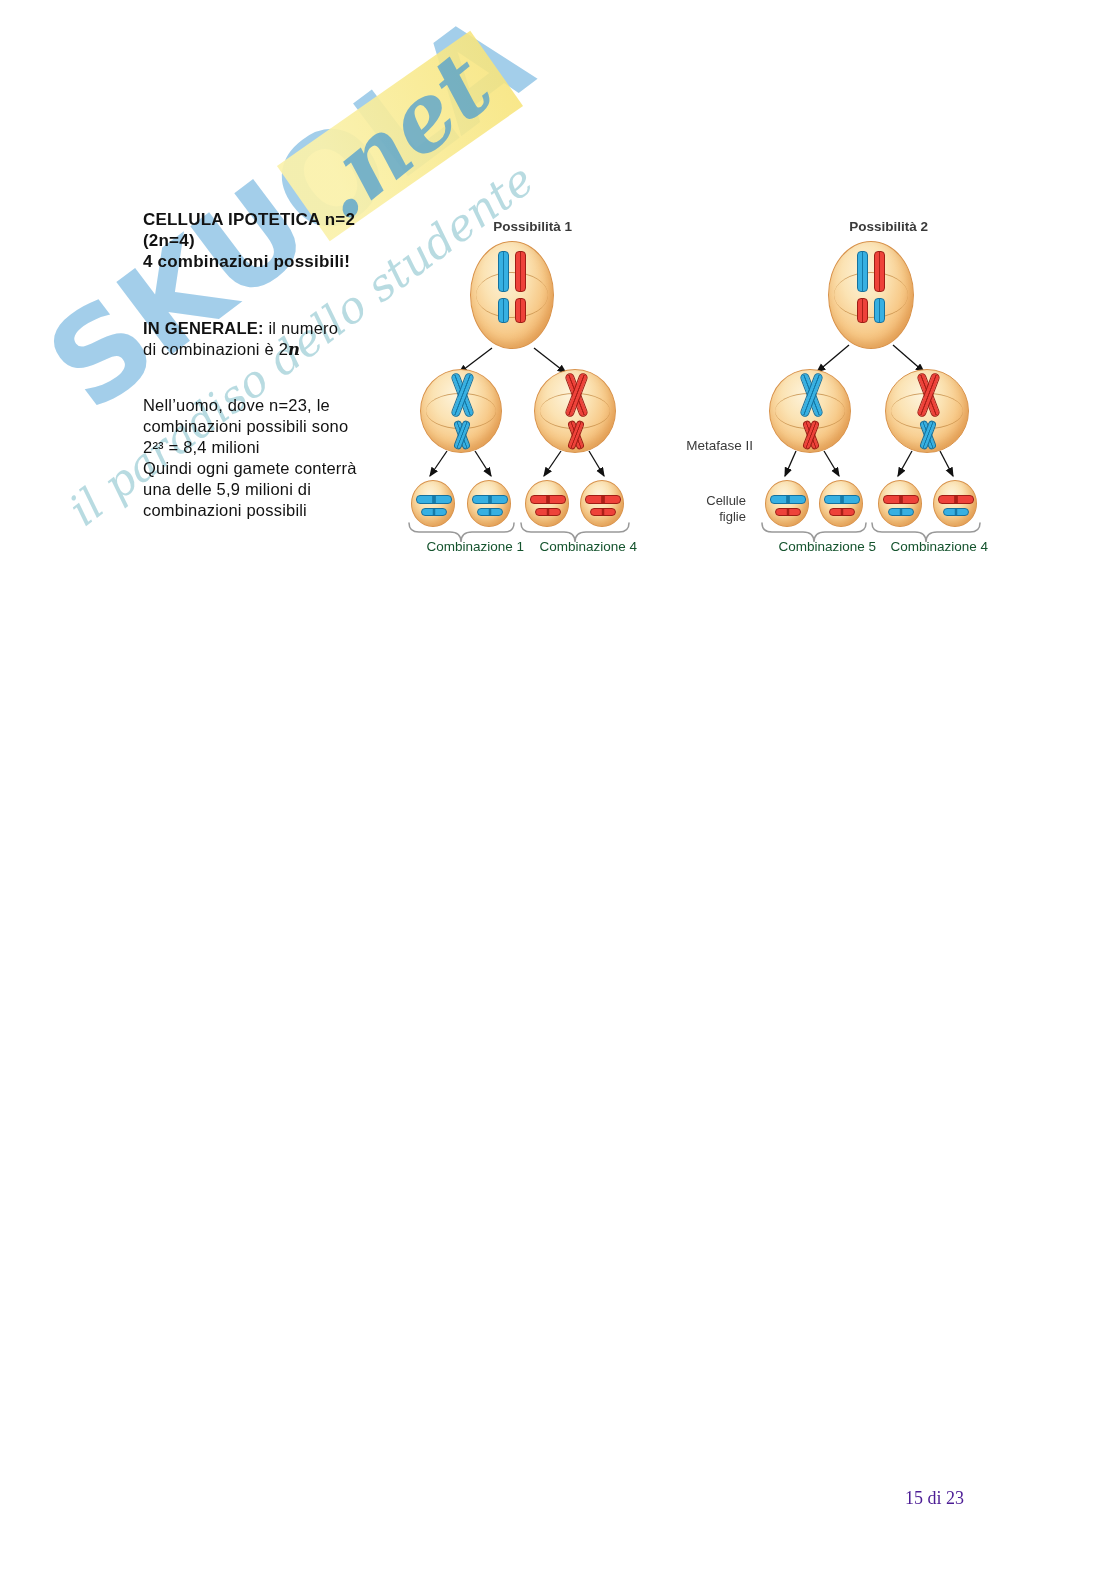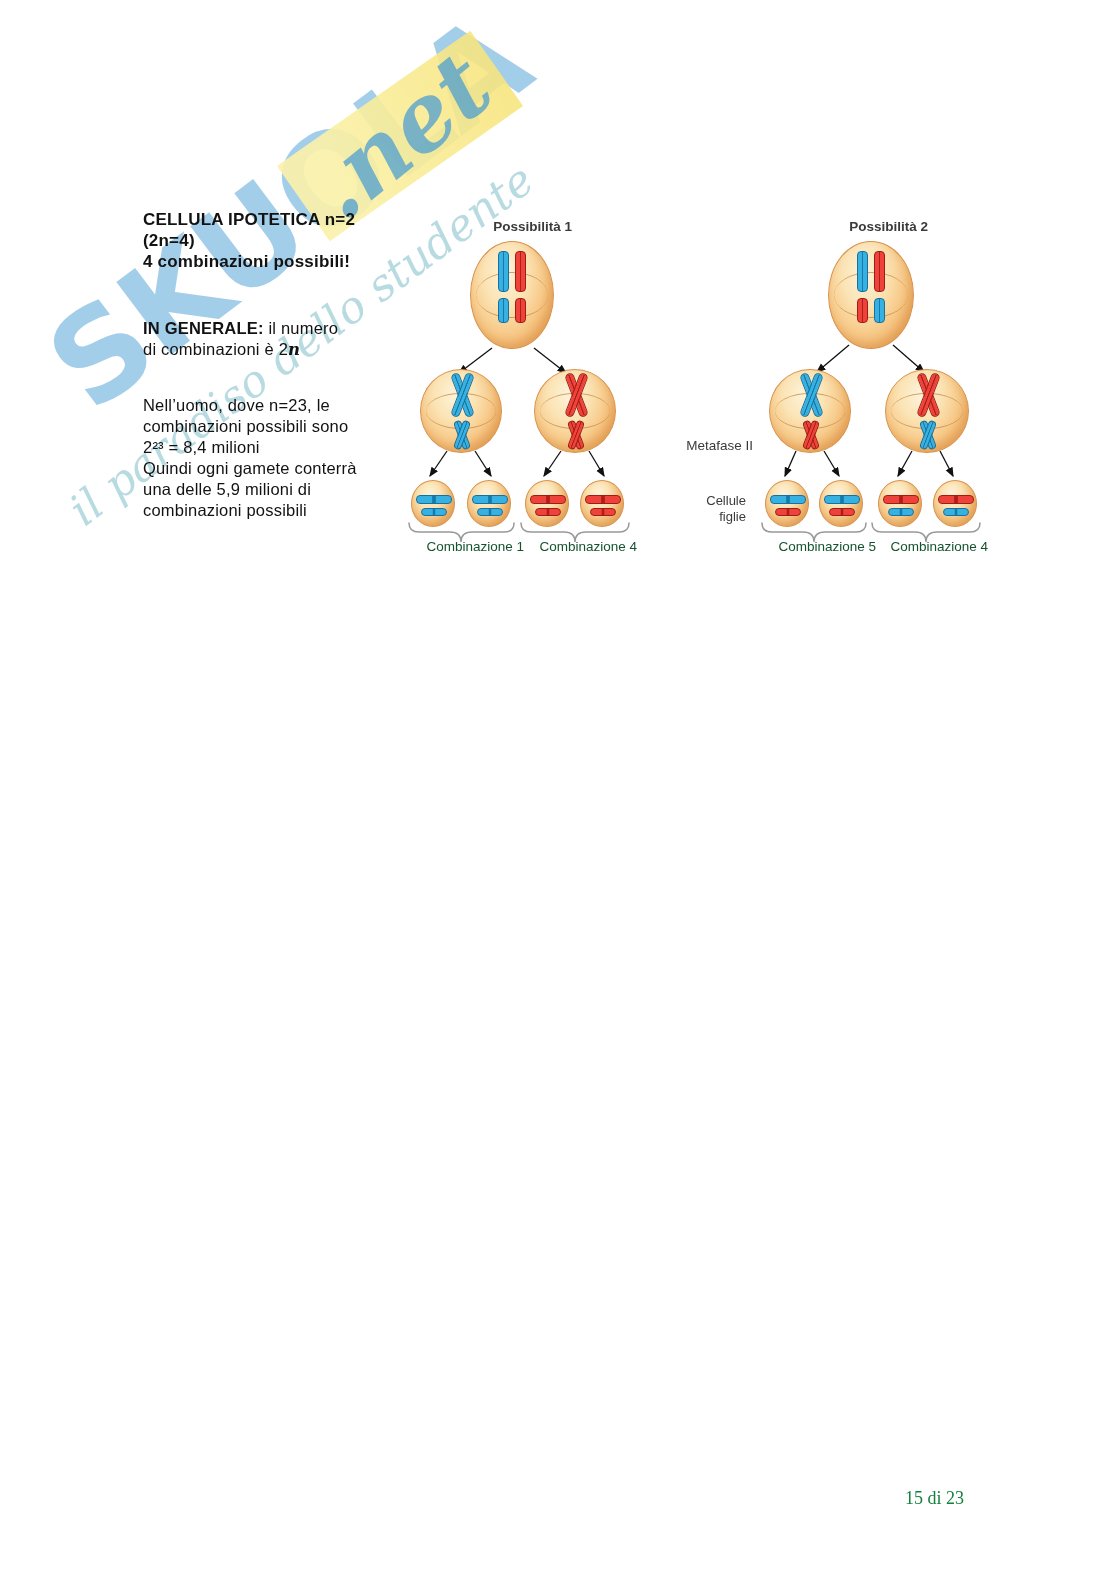--- a/index.html
+++ b/index.html
@@ -89,21 +89,21 @@
   
   .chh { position:absolute; border-radius:4px; }
   .chh.blue { background:linear-gradient(90deg,#37b0e2 0 43%, #157aa8 46% 54%, #37b0e2 57% 100%); border:1.5px solid #15719e; }
   .chh.red  { background:linear-gradient(90deg,#ee423a 0 43%, #ab1f17 46% 54%, #ee423a 57% 100%); border:1.5px solid #9f1d15; }
   .chh.long  { left:4px; top:14px; width:36px; height:9px; }
   .chh.short { left:9px; top:27px; width:26px; height:8px; }
 
   .arrows { position:absolute; inset:0; pointer-events:none; }
 
   .page-number { position:absolute; left:905px; top:1488px;
-                 font-family:"Liberation Serif", serif; font-size:18px; color:#15803d; }
+                 font-family:"Liberation Serif", serif; font-size:18px; color:#4c1d95; }
 </style>
 </head>
 <body>
 
 <div class="watermark">
   <div class="wm-slogan">il paradiso dello studente</div>
   <div class="wm-brand">SKUOLA</div>
   <div class="wm-band">
     <span class="wm-net">.net</span>
   </div>

